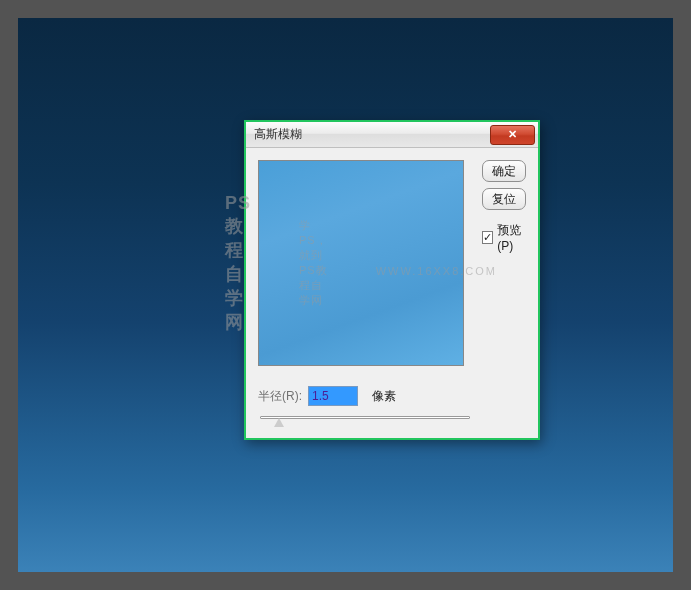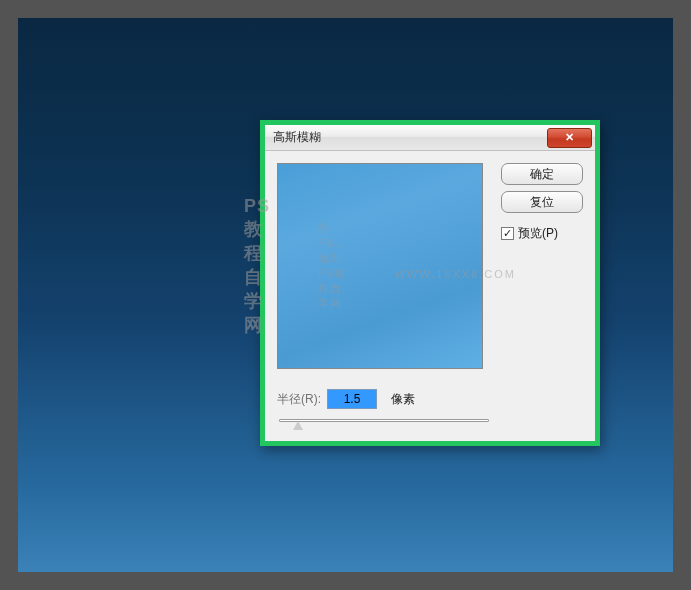--- a/index.html
+++ b/index.html
@@ -16,25 +16,25 @@
       position: absolute;
       left: 18px;
       top: 18px;
       width: 655px;
       height: 554px;
       background: linear-gradient(180deg, #0a2842 0%, #0d3354 30%, #14426e 55%, #276a9f 85%, #3b82b8 100%);
       overflow: hidden;
     }
     .dialog {
       position: absolute;
-      left: 260px;
+      left: 244px;
       top: 120px;
-      width: 340px;
+      width: 296px;
       background: #f0f0f0;
-      border: 5px solid #22c55e;
+      border: 2px solid #22c55e;
       box-shadow: 2px 4px 12px rgba(0,0,0,0.4);
     }
     .titlebar {
       height: 26px;
       background: linear-gradient(180deg, #fcfcfc 0%, #ececec 45%, #dedede 50%, #e8e8e8 100%);
       border-bottom: 1px solid #bfbfbf;
       display: flex;
       align-items: center;
       justify-content: space-between;
       padding-left: 8px;
@@ -96,22 +96,21 @@
     .radius-input {
       width: 50px;
       height: 20px;
       border: 1px solid #7a9ac0;
       background: #fff;
       padding: 0 3px;
       font-size: 12px;
     }
     .radius-input.selected {
       background: #3399ff;
-      color: #000000;
-      text-align: center;
+      color: #4c1d95;
     }
     .unit-label { font-size: 12px; color: #222; margin-left: 8px; }
     .slider-track {
       position: relative;
       width: 210px;
       height: 14px;
       margin-top: 4px;
       margin-left: 2px;
     }
     .slider-line {

